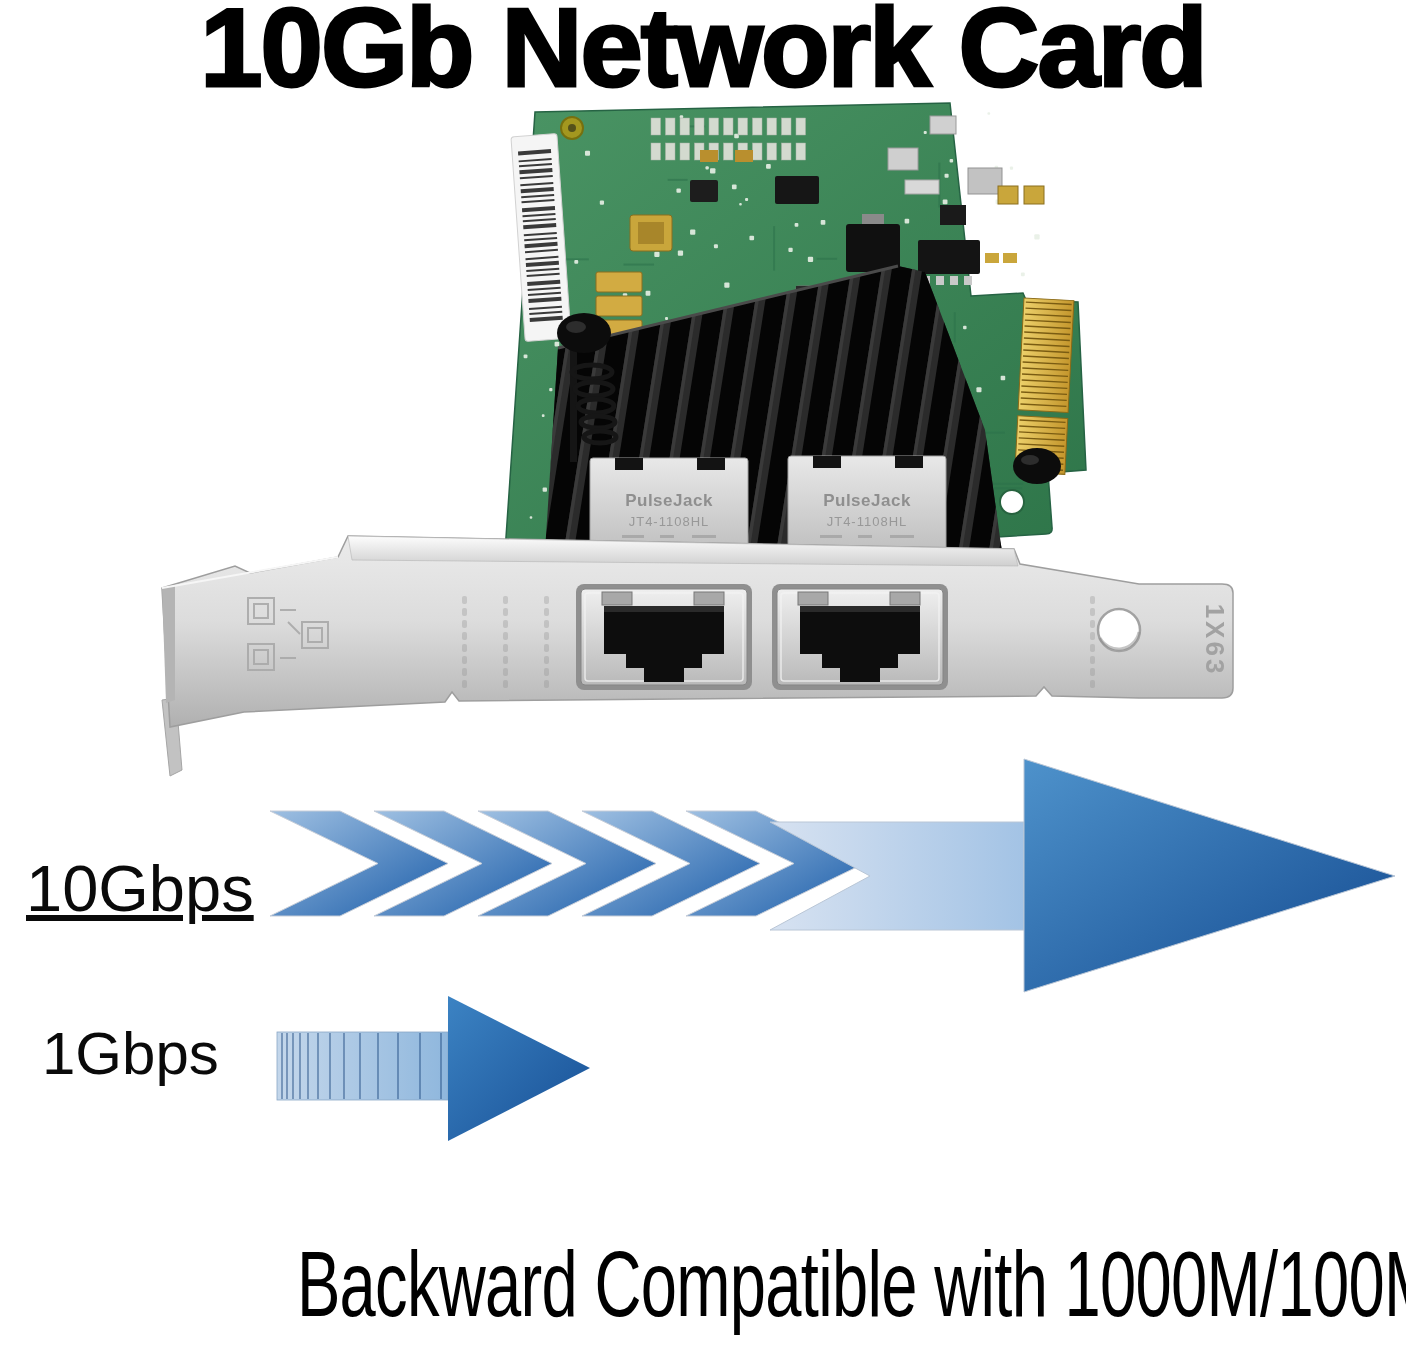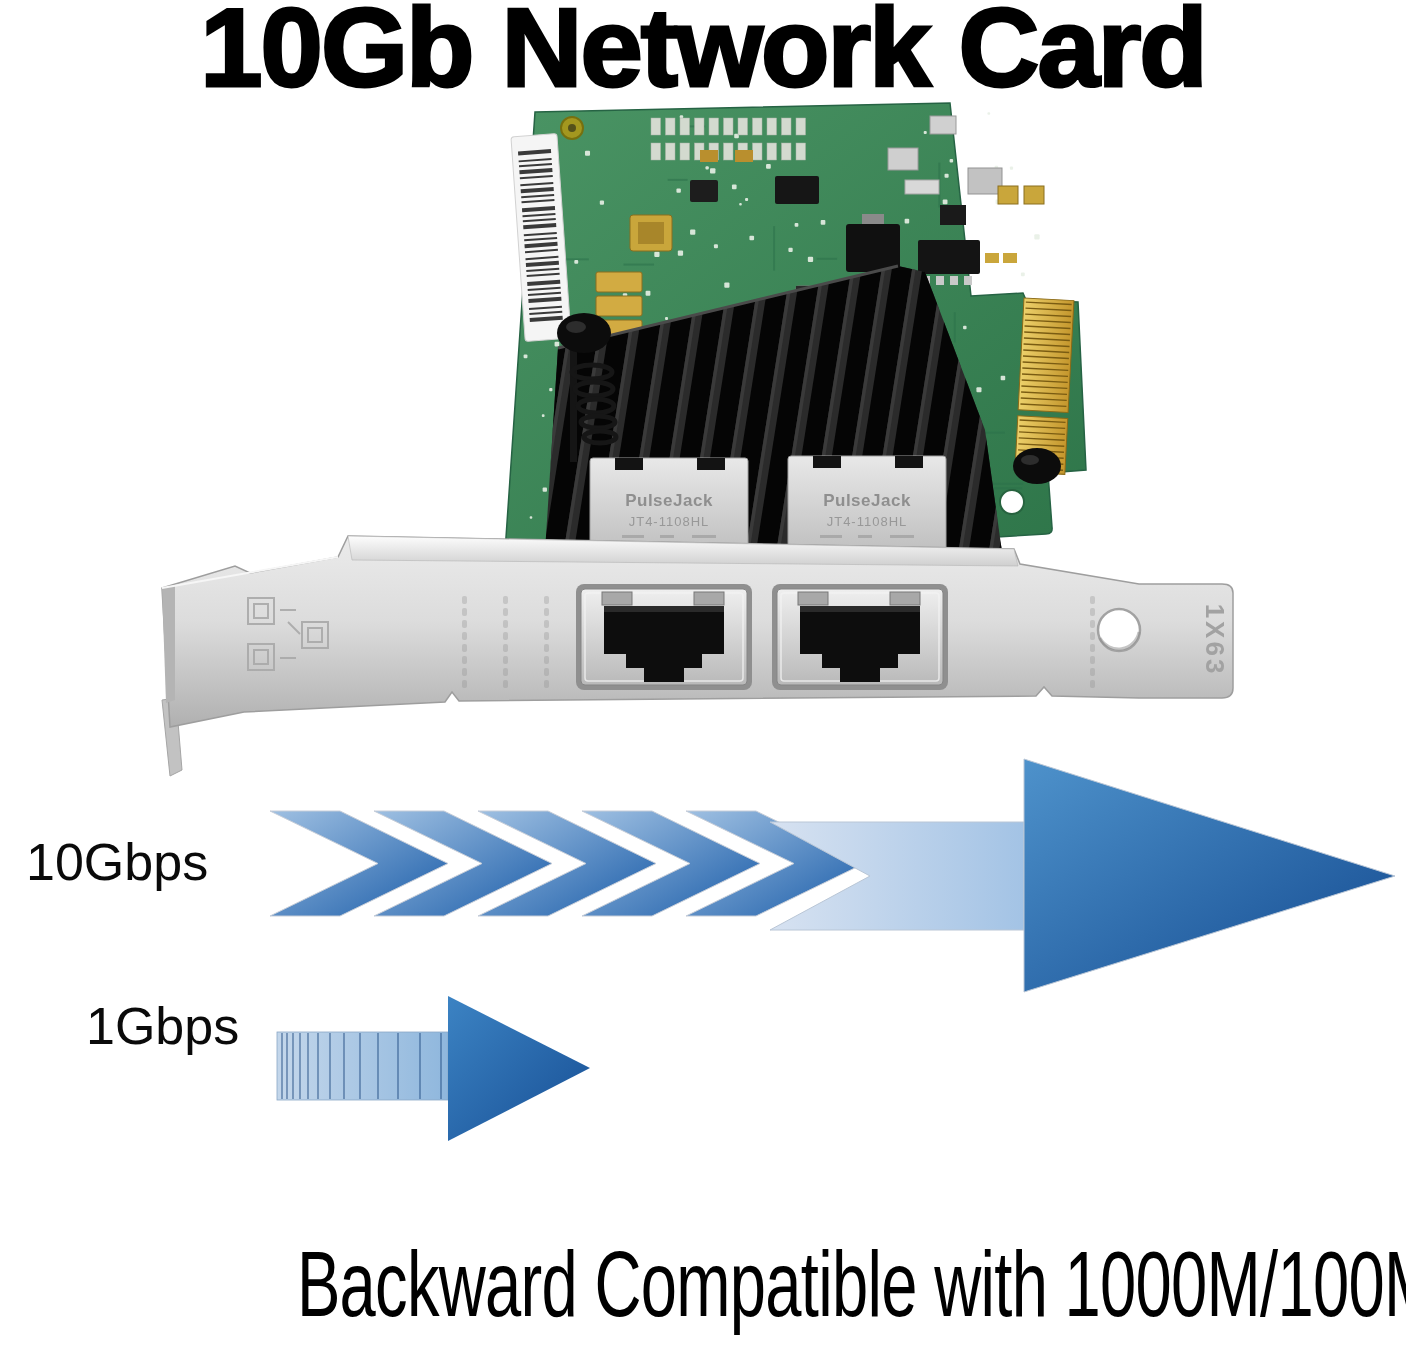--- a/index.html
+++ b/index.html
@@ -3,22 +3,22 @@
 <meta charset="utf-8">
 <style>
   html,body{margin:0;padding:0;background:#ffffff;}
   .stage{position:relative;width:1406px;height:1350px;background:#ffffff;overflow:hidden;
          font-family:"Liberation Sans", sans-serif;}
   #scene{position:absolute;left:0;top:0;width:1406px;height:1350px;}
   .title{position:absolute;top:-8px;left:0;width:100%;text-align:center;
          font-size:112px;font-weight:bold;color:#000;line-height:1.0;
          letter-spacing:-2px;-webkit-text-stroke:3px #000;}
   .lbl{position:absolute;color:#0a0a0a;font-weight:400;line-height:1;}
-  .lbl10{left:26px;top:836px;font-size:52px;}
-  .lbl1{left:42px;top:1000px;font-size:52px;margin-left:44px;}
+  .lbl10{left:26px;top:856px;font-size:65px;text-decoration:underline;}
+  .lbl1{left:42px;top:1024px;font-size:60px;}
   .footer-wrap{position:absolute;top:1238px;left:0;width:100%;text-align:center;}
   .footer-text{display:inline-block;font-size:93px;font-weight:400;color:#000;
                line-height:1;letter-spacing:-1px;transform:scaleX(0.70);white-space:nowrap;}
   .mod-brand{font-size:17px;font-weight:bold;fill:#8f8f8f;letter-spacing:.5px;}
   .mod-model{font-size:13px;fill:#989898;letter-spacing:1px;}
   .bracket-mark{font-size:26px;font-weight:bold;fill:#a2a2a2;letter-spacing:3px;}
 </style>
 </head>
 <body>
 

